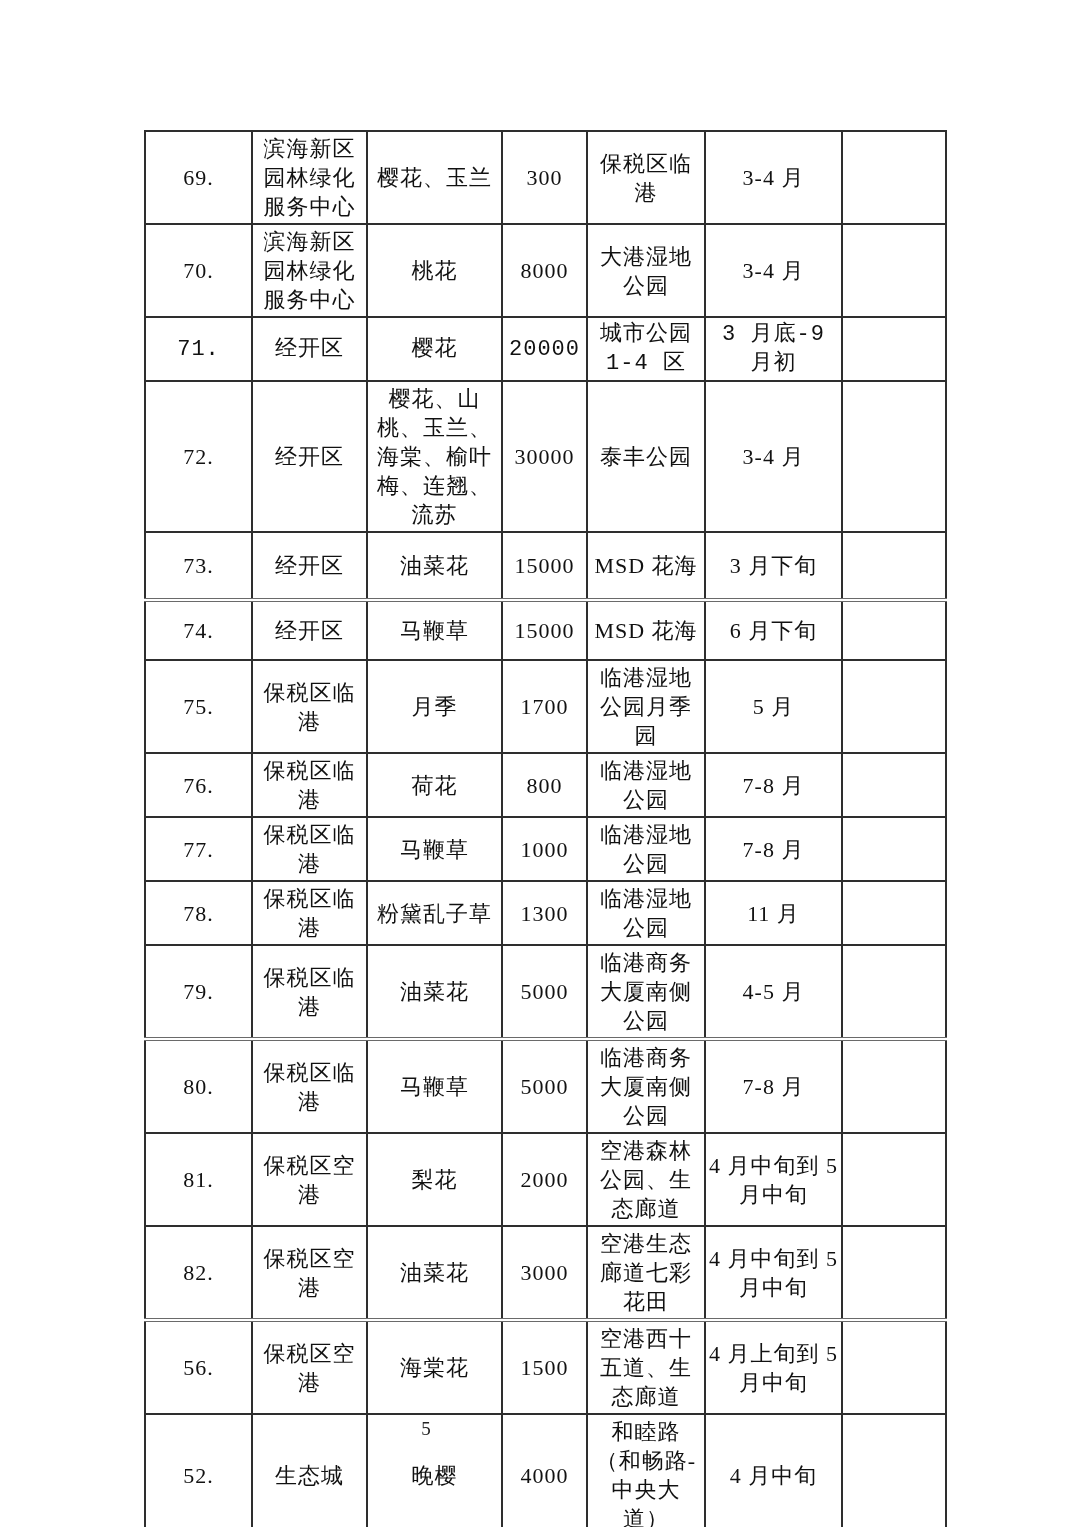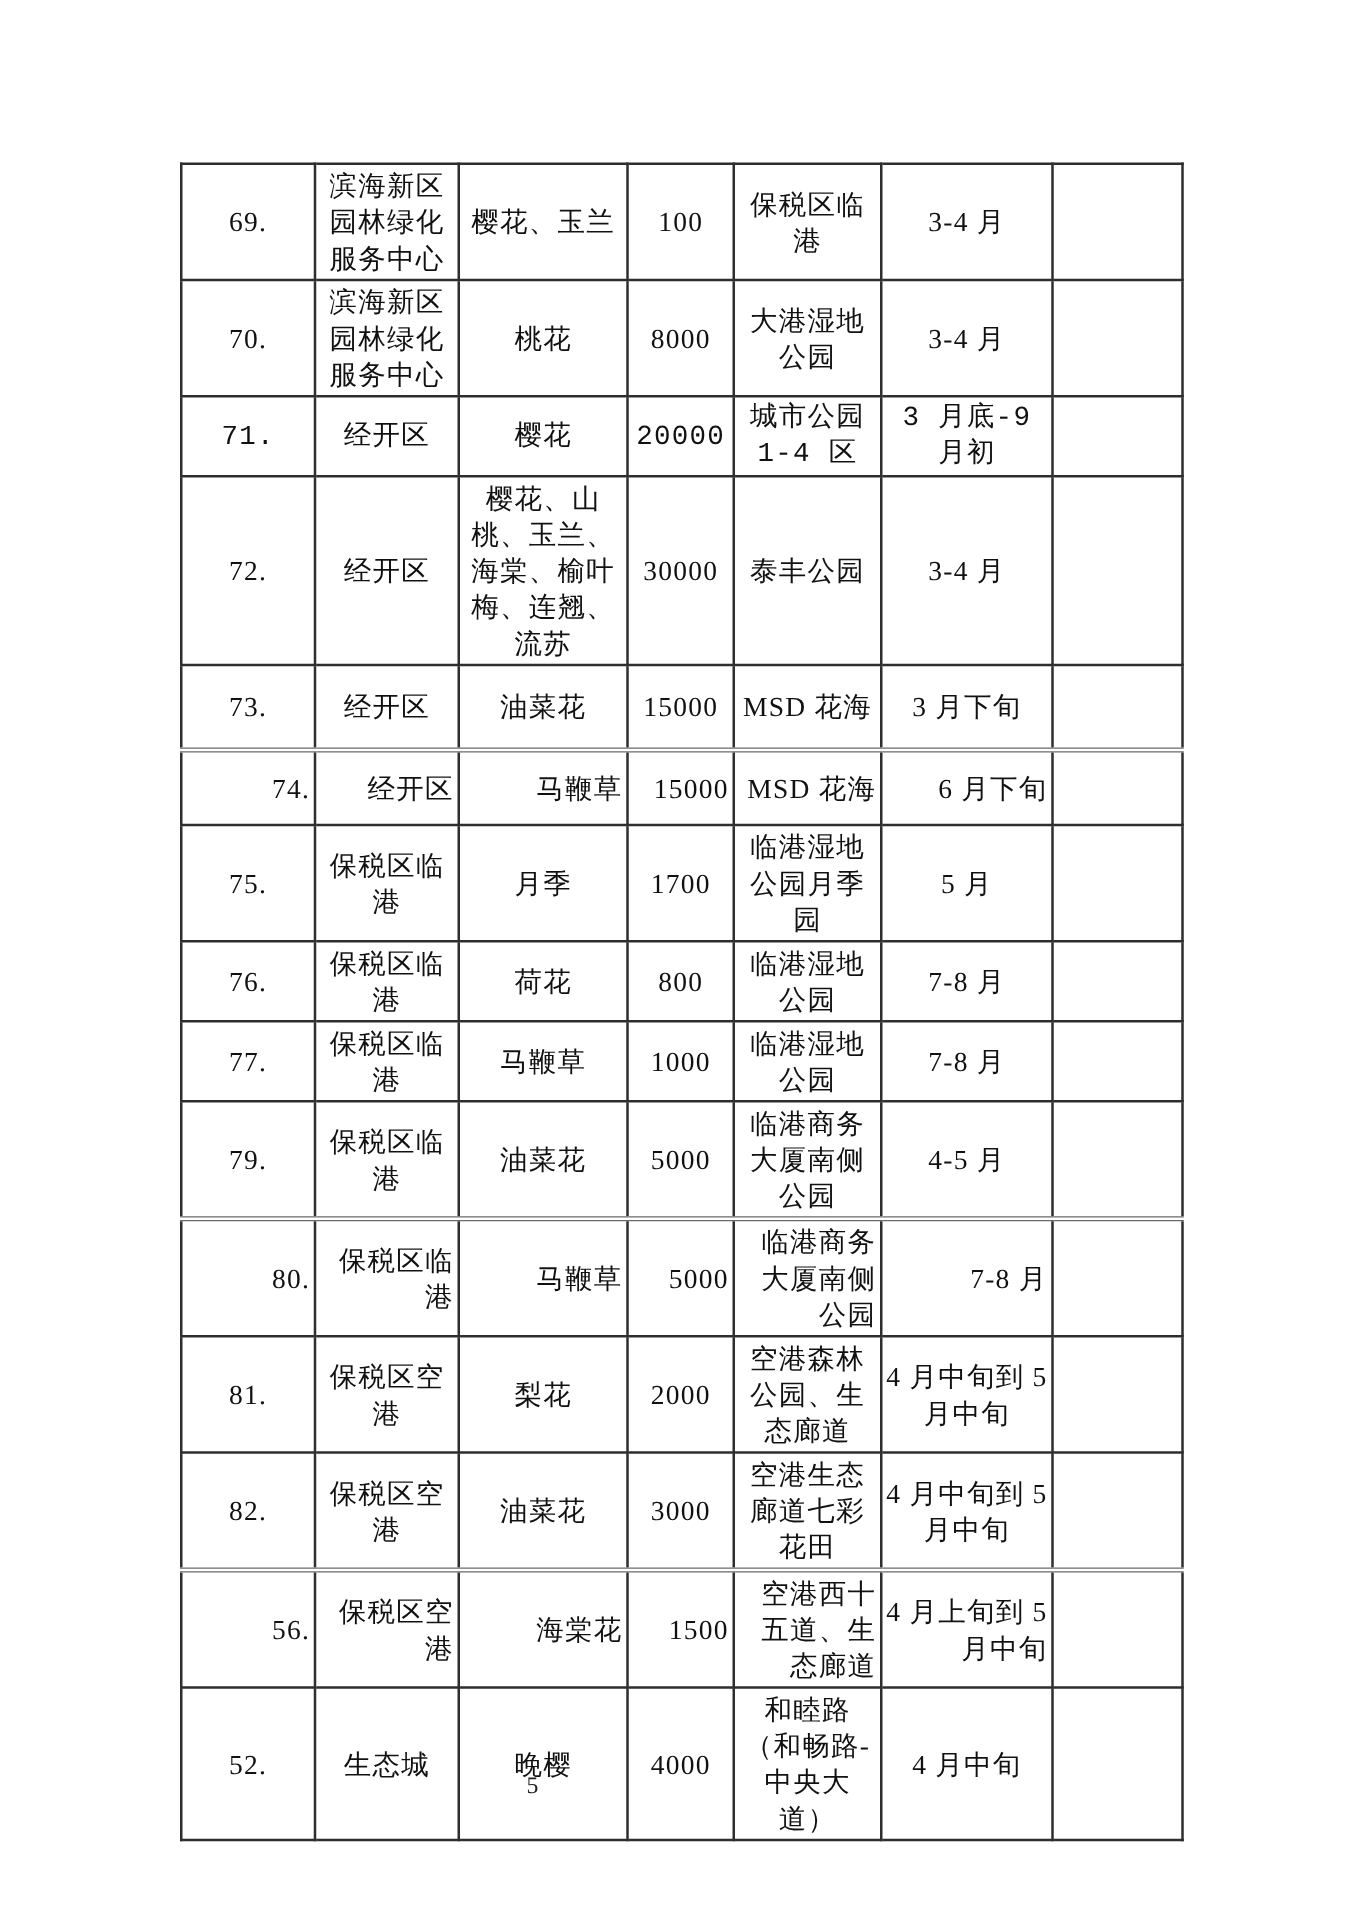--- a/index.html
+++ b/index.html
@@ -30,21 +30,20 @@
     vertical-align: middle;
     font-size: 22px;
     line-height: 29px;
     letter-spacing: 1px;
     padding: 2px 3px;
     word-break: break-word;
     overflow: hidden;
   }
   tr.thick-top td {
     border-top: 4px double #6a6a6a;
-    text-align: right;
   }
   .pagenum {
     position: absolute;
     left: 412px;
     top: 1418px;
     width: 28px;
     text-align: center;
     font-size: 19px;
     color: #222222;
   }
@@ -61,21 +60,21 @@
       <col style="width:85px">
       <col style="width:118px">
       <col style="width:137px">
       <col style="width:104px">
     </colgroup>
     <tbody id="schedule-body">
         <tr style="height: 91px;">
           <td>69.</td>
           <td>滨海新区园林绿化服务中心</td>
           <td>樱花、玉兰</td>
-          <td>100</td>
+          <td>300</td>
           <td>保税区临港</td>
           <td>3-4 月</td>
           <td></td>
         </tr>
         <tr style="height: 86px;">
           <td>70.</td>
           <td>滨海新区园林绿化服务中心</td>
           <td>桃花</td>
           <td>8000</td>
           <td>大港湿地公园</td>
@@ -138,20 +137,29 @@
         </tr>
         <tr style="height: 56px; padding-left: 48px;">
           <td>77.</td>
           <td>保税区临港</td>
           <td>马鞭草</td>
           <td>1000</td>
           <td>临港湿地公园</td>
           <td>7-8 月</td>
           <td></td>
         </tr>
+        <tr style="height: 57px;">
+          <td>78.</td>
+          <td>保税区临港</td>
+          <td>粉黛乱子草</td>
+          <td>1300</td>
+          <td>临港湿地公园</td>
+          <td>11 月</td>
+          <td></td>
+        </tr>
         <tr style="height: 85px;">
           <td>79.</td>
           <td>保税区临港</td>
           <td>油菜花</td>
           <td>5000</td>
           <td>临港商务大厦南侧公园</td>
           <td>4-5 月</td>
           <td></td>
         </tr>
         <tr class="thick-top" style="height: 85px;">

